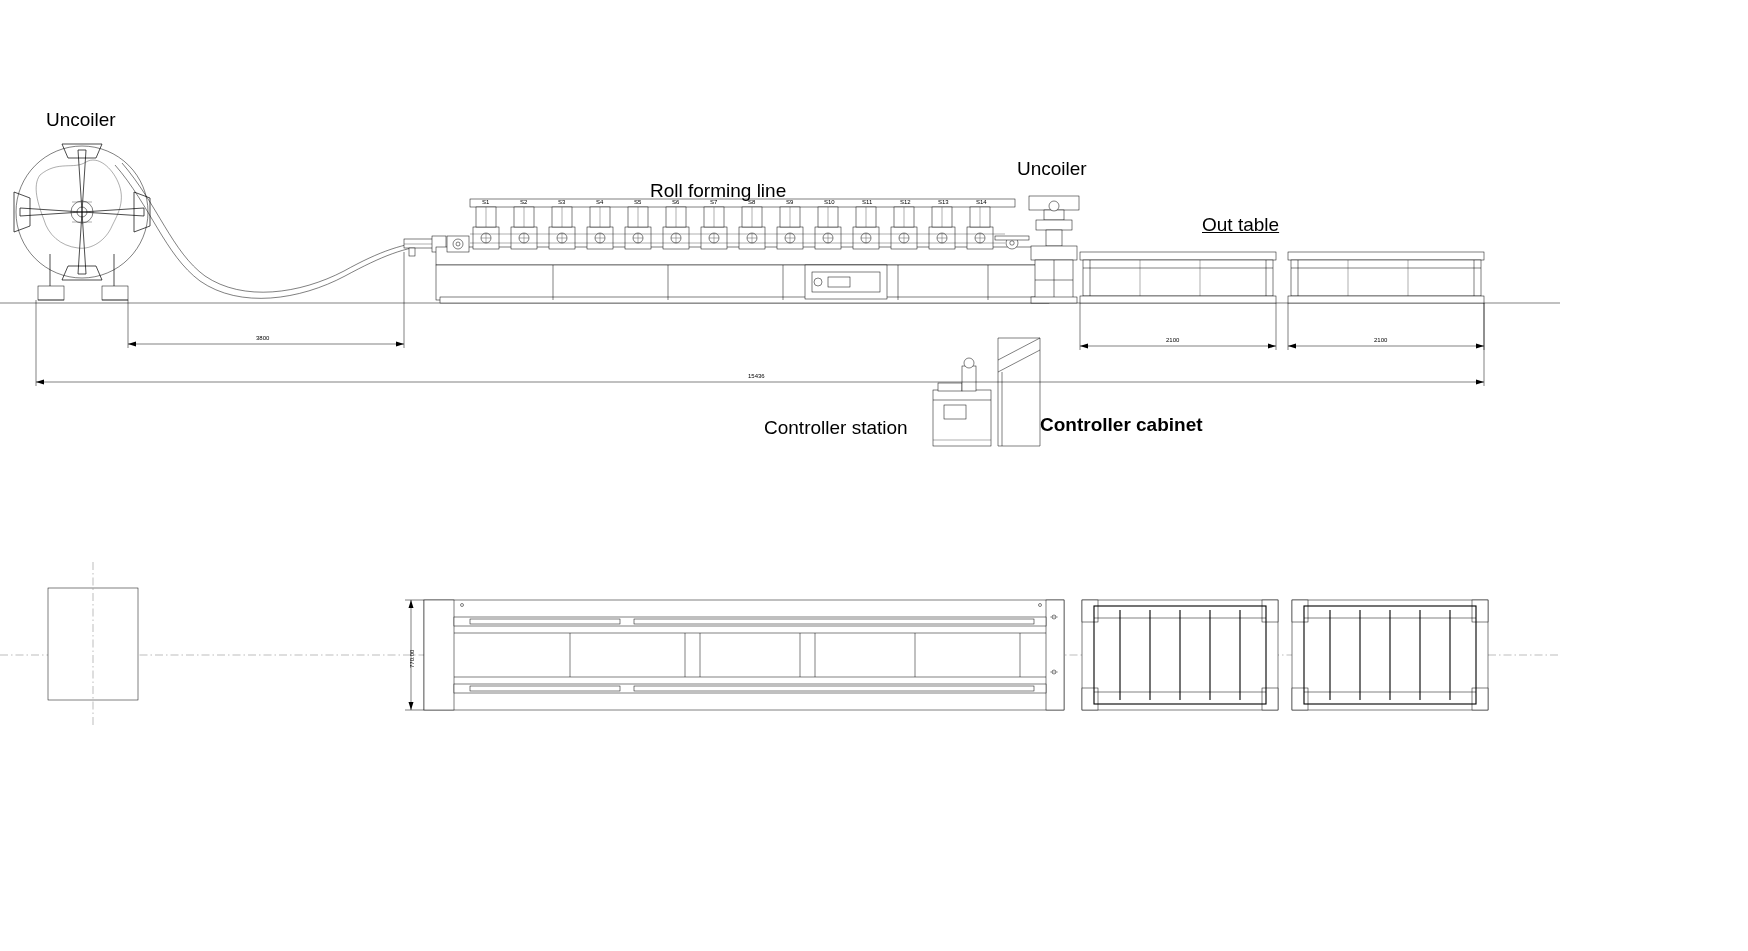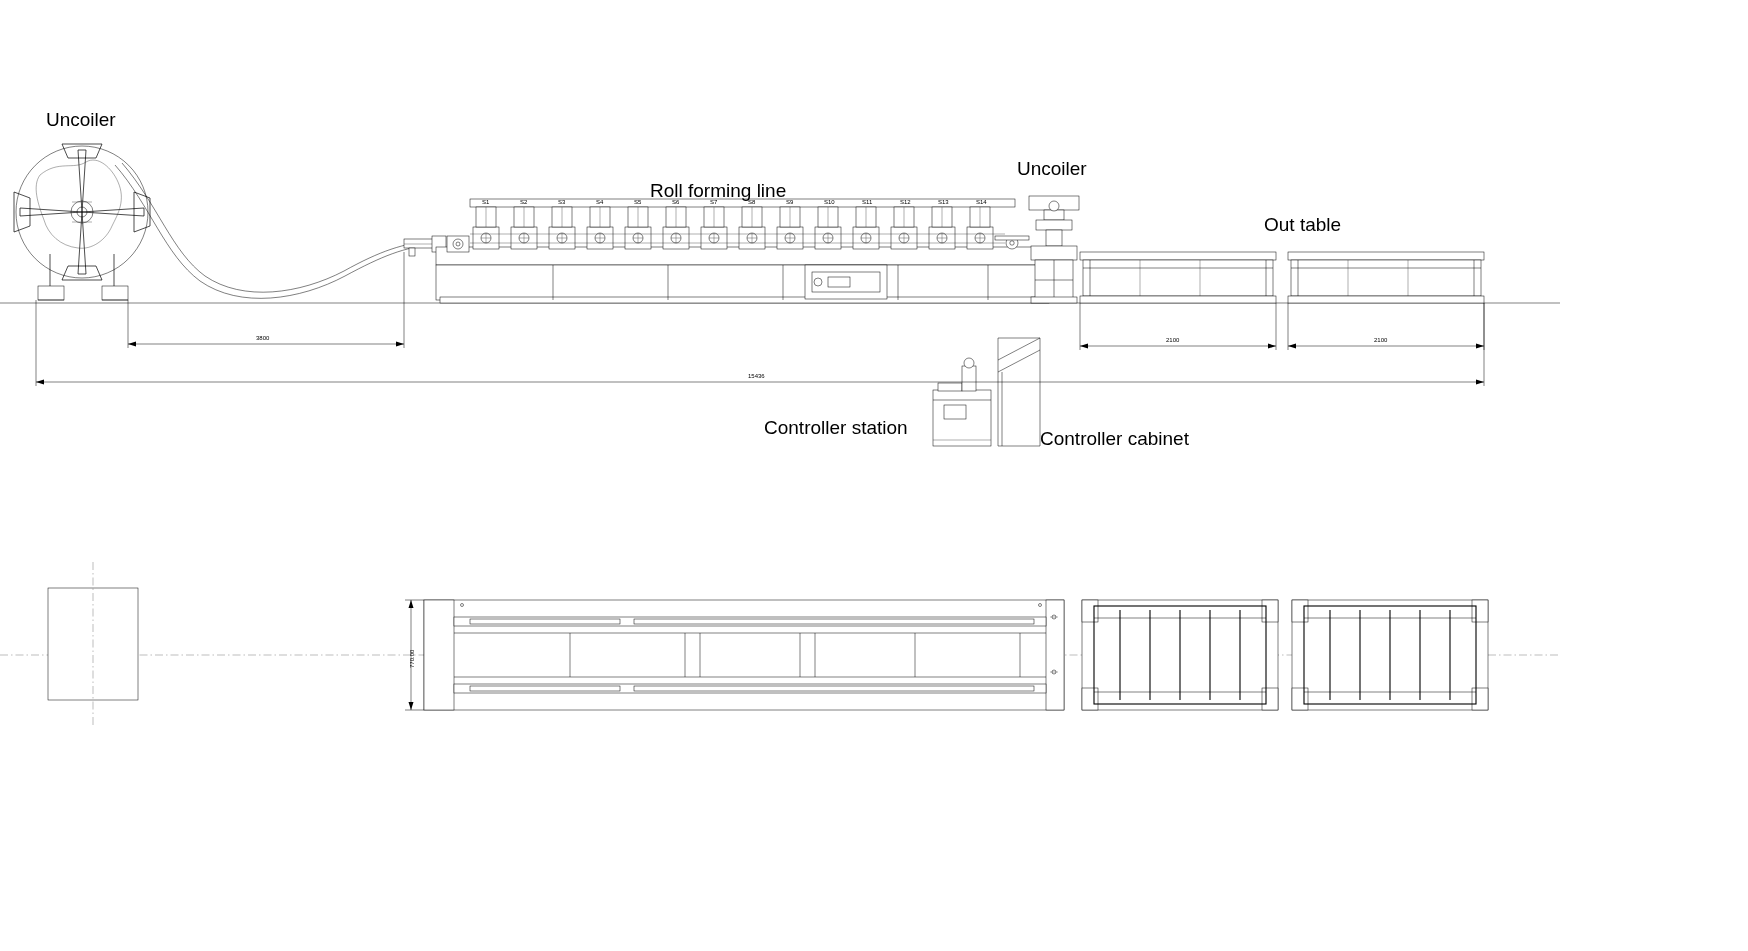--- a/index.html
+++ b/index.html
@@ -367,23 +367,23 @@
       <line class="lnth" x1="1450" y1="610" x2="1450" y2="700"></line>
       <line class="lnt" x1="1304" y1="618" x2="1476" y2="618"></line>
       <line class="lnt" x1="1304" y1="692" x2="1476" y2="692"></line>
     </g>
 
   </svg>
 
   <div class="lbl" style="left:46px;top:109px;">Uncoiler</div>
   <div class="lbl" style="left:650px;top:180px;text-align:center;">Roll forming line</div>
   <div class="lbl" style="left:1017px;top:158px;">Uncoiler</div>
-  <div class="lbl" style="left:1264px;top:214px;">Out table</div>
+  <div class="lbl" style="left:1202px;top:214px;text-decoration:underline;">Out table</div>
   <div class="lbl" style="left:764px;top:417px;">Controller station</div>
-  <div class="lbl" style="left:1040px;top:428px;">Controller cabinet</div>
+  <div class="lbl" style="left:1040px;top:414px;font-weight:bold;">Controller cabinet</div>
 
   <div class="dimtxt" style="left:256px;top:335px;">3800</div>
   <div class="dimtxt" style="left:748px;top:373px;">15436</div>
   <div class="dimtxt" style="left:1166px;top:337px;">2100</div>
   <div class="dimtxt" style="left:1374px;top:337px;">2100</div>
   <div class="vtxt" style="left:409px;top:668px;">770.00</div>
 
   <div class="dimtxt" style="left:482px;top:199px;">S1</div>
   <div class="dimtxt" style="left:520px;top:199px;">S2</div>
   <div class="dimtxt" style="left:558px;top:199px;">S3</div>

